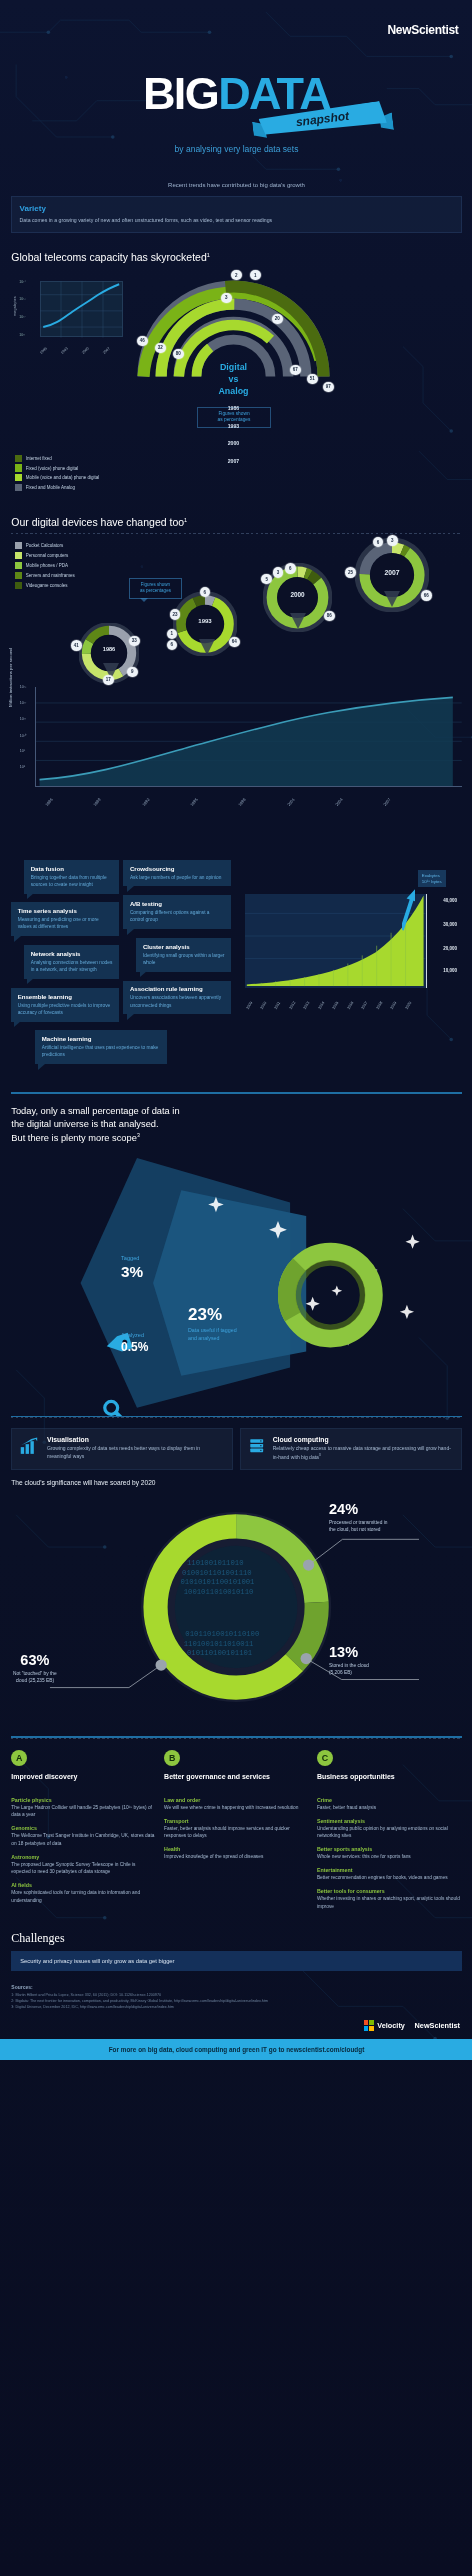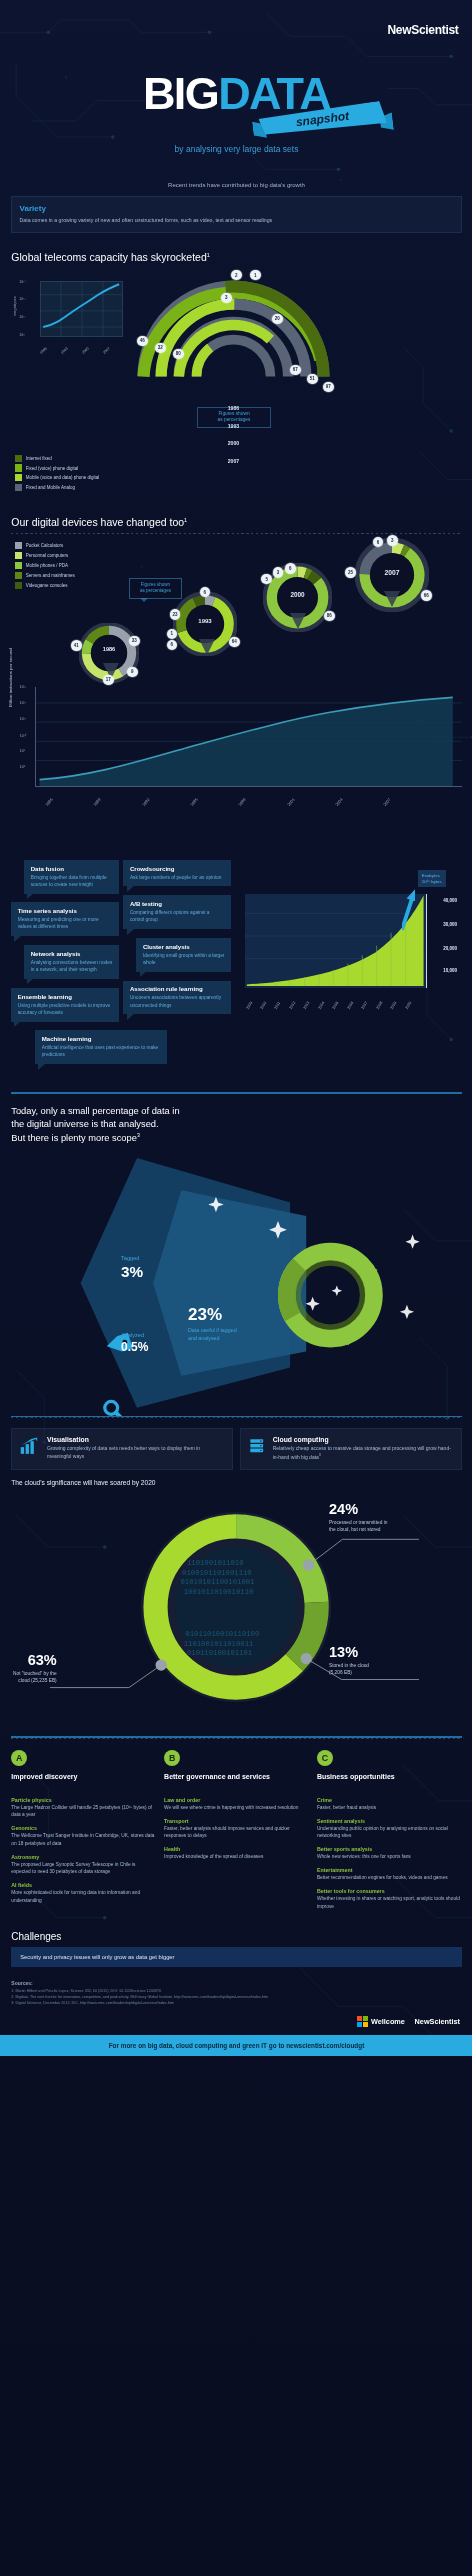--- a/index.html
+++ b/index.html
@@ -150,21 +150,21 @@
   
   .abc-row{ display:flex; gap:8px; padding:11.3px 11.3px 0;}
   .abc{flex:1;}
   .abc .badge{width:16px;height:16px;border-radius:50%;background:#8dc63f;color:#14300a;font-weight:bold;font-size:8.9px;display:flex;align-items:center;justify-content:center;margin-bottom:5.6px;}
   .abc > h5{font-size:7px;color:#fff;line-height:1.3;margin-bottom:7.3px;min-height:17.7px;}
   .abc .item{margin-bottom:6.4px;}
   .abc .item b{display:block;font-size:5.3px;color:#8dc63f;margin-bottom:1.2px;}
   .abc .item span{display:block;font-size:4.8px;color:#a8bcd4;line-height:1.55;}
 
   
-  .chal-t{font-size:10px;color:#fff;padding:14.5px 11.3px 4.8px;}
+  .chal-t{font-size:12px;color:#fff;padding:14.5px 11.3px 4.8px;font-family:Liberation Serif, serif;}
   .chal-box{margin:0 11.3px; background:#14305a; padding:7.3px 8.9px; font-size:5.8px; color:#dbe6f2;}
   .src{padding:13px 11.3px 0;}
   .src h6{font-size:5px;color:#8fa4bc;margin-bottom:2.4px;}
   .src p{font-size:3.7px;color:#6d829c;line-height:1.6;}
   .footer-logos{display:flex;align-items:center;justify-content:flex-end;gap:9.7px;padding:9.7px 13px 8px;}
   .ms-logo{display:flex;align-items:center;gap:3.2px;}
   .ms-grid{width:10.5px;height:10.5px;display:grid;grid-template-columns:1fr 1fr;grid-template-rows:1fr 1fr;gap:1.2px;}
   .ms-grid i{display:block;}
   .ms-text{font-size:7.3px;color:#fff;font-weight:bold;}
   .footer-bar{background:#29abe2; text-align:center; padding:7.3px 0; font-size:6.4px; color:#07283c; font-weight:bold;}
@@ -279,20 +279,25 @@
           <path d="M 40 130 A 90 90 0 0 1 220 130" stroke="#5a6477" stroke-width="14"></path>
           <path d="M 40 130 A 90 90 0 0 1 131 40" stroke="#a7d92e" stroke-width="14"></path>
 
           <path d="M 62 130 A 68 68 0 0 1 198 130" stroke="#5a6477" stroke-width="13"></path>
           <path d="M 62 130 A 68 68 0 0 1 176 84" stroke="#a7d92e" stroke-width="13"></path>
 
           <path d="M 84 130 A 46 46 0 0 1 176 130" stroke="#5a6477" stroke-width="12"></path>
           <path d="M 84 130 A 46 46 0 0 1 101 94" stroke="#a7d92e" stroke-width="12"></path>
         </g>
       </svg>
+      <div class="dvs">
+        <div>Digital</div>
+        <div>vs</div>
+        <div>Analog</div>
+      </div>
       <div class="figbox">
         <span>Figures shown</span>
         <span>as percentages</span>
       </div>
       <div class="bubble" style="left:121px;top:-1.6px">1</div>
       <div class="bubble" style="left:102px;top:-1.6px">2</div>
       <div class="bubble" style="left:92px;top:21px">3</div>
       <div class="bubble" style="left:143px;top:42px">20</div>
       <div class="bubble" style="left:8px;top:64px">46</div>
       <div class="bubble" style="left:26px;top:71px">32</div>
@@ -696,21 +701,21 @@
       <circle cx="200" cy="222" r="7" fill="#9aa3ad"></circle>
     </svg>
     <div class="cstat" style="left:329px;top:14.5px">
       <div class="big">24%</div>
       <div class="sm"><span>Processed or transmitted in</span><br><span>the cloud, but not stored</span></div>
     </div>
     <div class="cstat" style="left:329px;top:158px">
       <div class="big">13%</div>
       <div class="sm"><span>Stored in the cloud</span><br><span>(5,206 EB)</span></div>
     </div>
-    <div class="cstat" style="left:13px;top:166px;text-align:right">
+    <div class="cstat" style="left:13px;top:166px;text-align:center">
       <div class="big">63%</div>
       <div class="sm"><span>Not "touched" by the</span><br><span>cloud (25,235 EB)</span></div>
     </div>
   </div>
 </div>
 
 <div class="sec">
   <div style="height:1.6px;margin:0 11.3px;background:#1e6ea3"></div>
   <div class="rule"></div>
 
@@ -790,20 +795,20 @@
   </div>
 
   <div class="footer-logos">
     <div class="ms-logo">
       <span class="ms-grid">
         <i style="background:#f25022"></i>
         <i style="background:#7fba00"></i>
         <i style="background:#00a4ef"></i>
         <i style="background:#ffb900"></i>
       </span>
-      <span class="ms-text">Wellcome</span>
+      <span class="ms-text">Velocity</span>
     </div>
     <span class="ms-text">NewScientist</span>
   </div>
 
   <div class="footer-bar">For more on big data, cloud computing and green IT go to newscientist.com/cloudgt</div>
 </div>
 
 
 </body></html>

